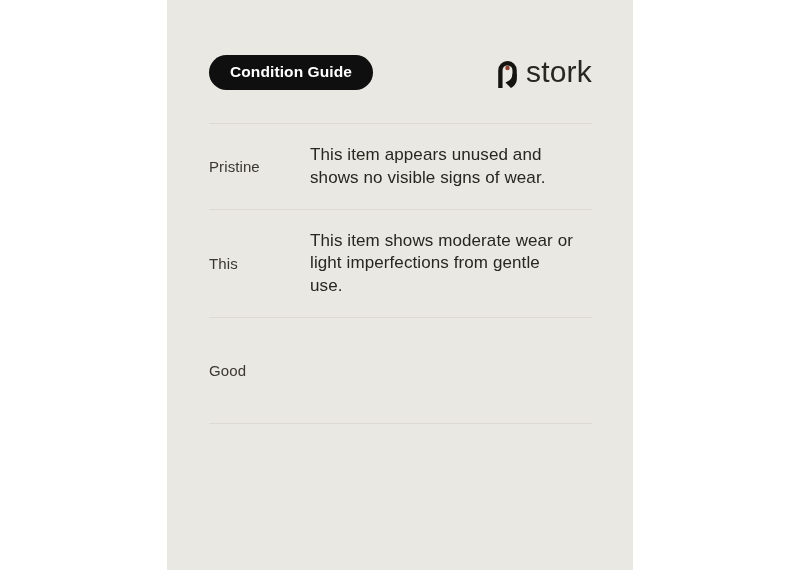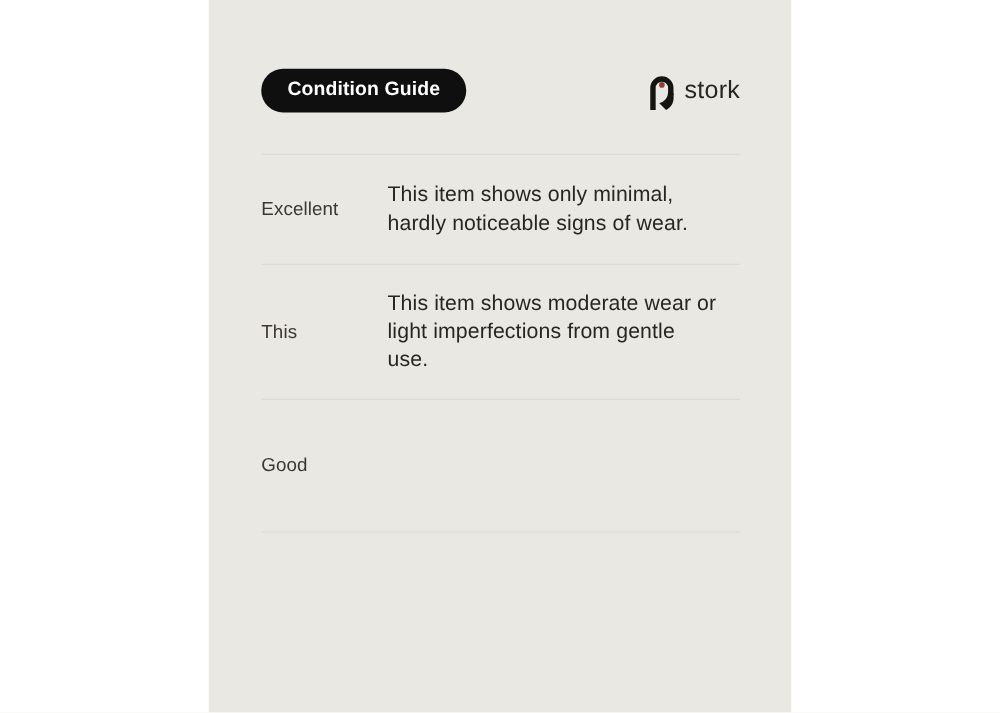--- a/index.html
+++ b/index.html
@@ -34,21 +34,21 @@
     font-size: 15.5px;
     font-weight: 700;
     letter-spacing: 0.1px;
     line-height: 1;
   }
   .logo {
     display: flex; align-items: center; gap: 6px;
   }
   .logo svg { display: block; }
   .logo-text {
-    font-size: 20px;
+    font-size: 30px;
     font-weight: 500;
     color: var(--ink, #18170f);
     letter-spacing: 0.2px;
     line-height: 1;
     padding-bottom: 2px;
   }
   .rows { display: flex; flex-direction: column; }
   .row {
     display: flex; align-items: center;
     border-top: 1px solid var(--divider, #dcdad3);
@@ -90,26 +90,26 @@
             <path d="M23 17.5 L23 21.5 C23 26.3 20.6 29.9 16.6 31.9 L10.8 26.2 C15.2 24.8 18.2 21.6 18.2 17 Z" fill="#141410"></path>
             <circle cx="13" cy="10.6" r="2.4" fill="#8e4130"></circle>
           </svg>
         </span>
         <span class="logo-text">stork</span>
       </div>
     </div>
 
     <div class="rows">
 
+      <div class="row row-1">
+        <div class="cond-label">Pristine</div>
+        <div class="cond-desc">This item appears unused and
+shows no visible signs of wear.</div>
+      </div>
 
-      <div class="row row-2">
-        <div class="cond-label">Excellent</div>
-        <div class="cond-desc">This item shows only minimal,
-hardly noticeable signs of wear.</div>
-      </div>
 
       <div class="row row-3">
         <div class="cond-label">This</div>
         <div class="cond-desc">This item shows moderate wear or
 light imperfections from gentle
 use.</div>
       </div>
 
       <div class="row row-4">
         <div class="cond-label">Good</div>

